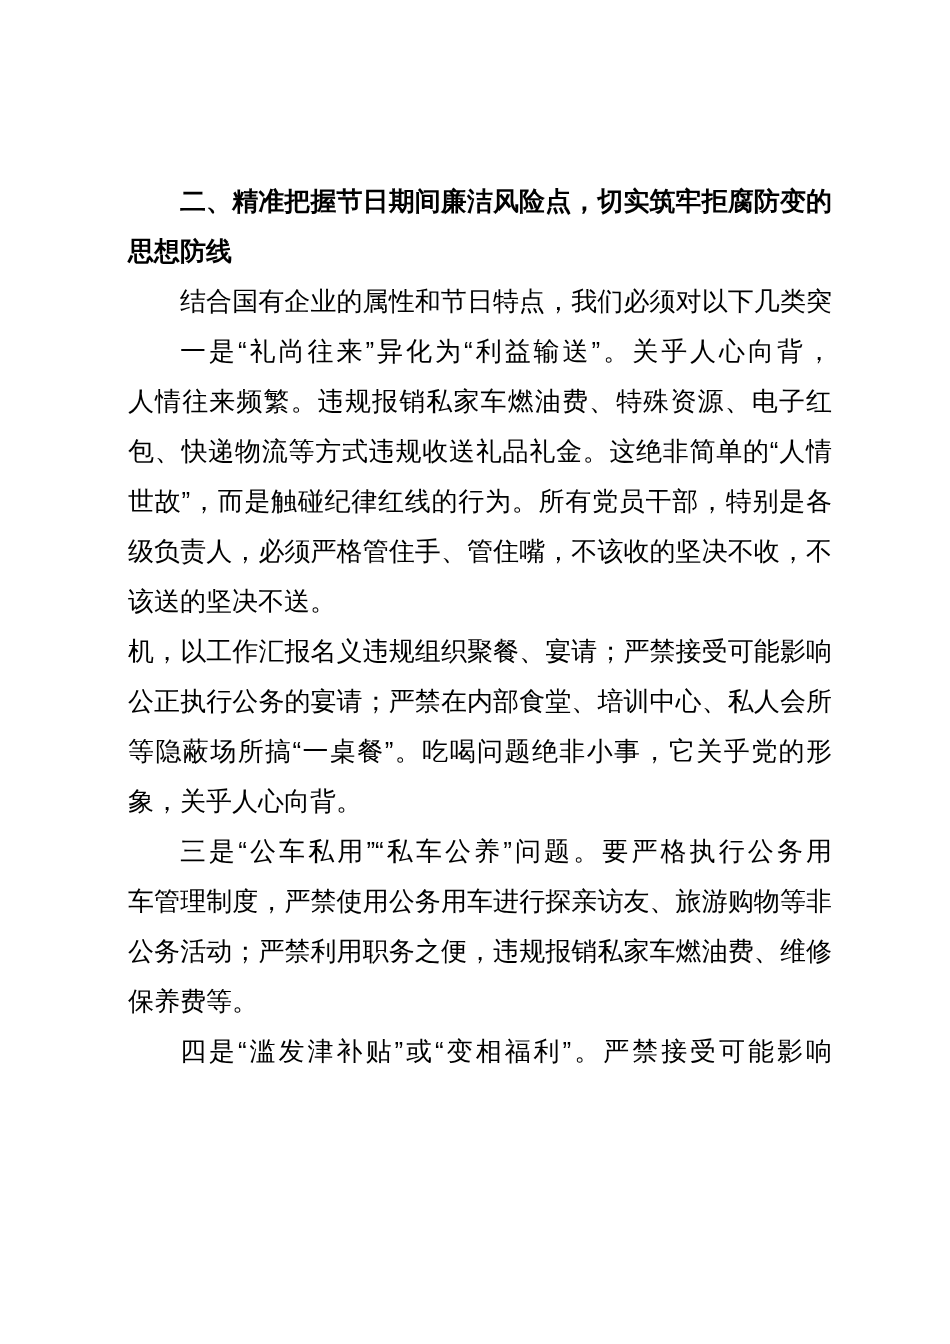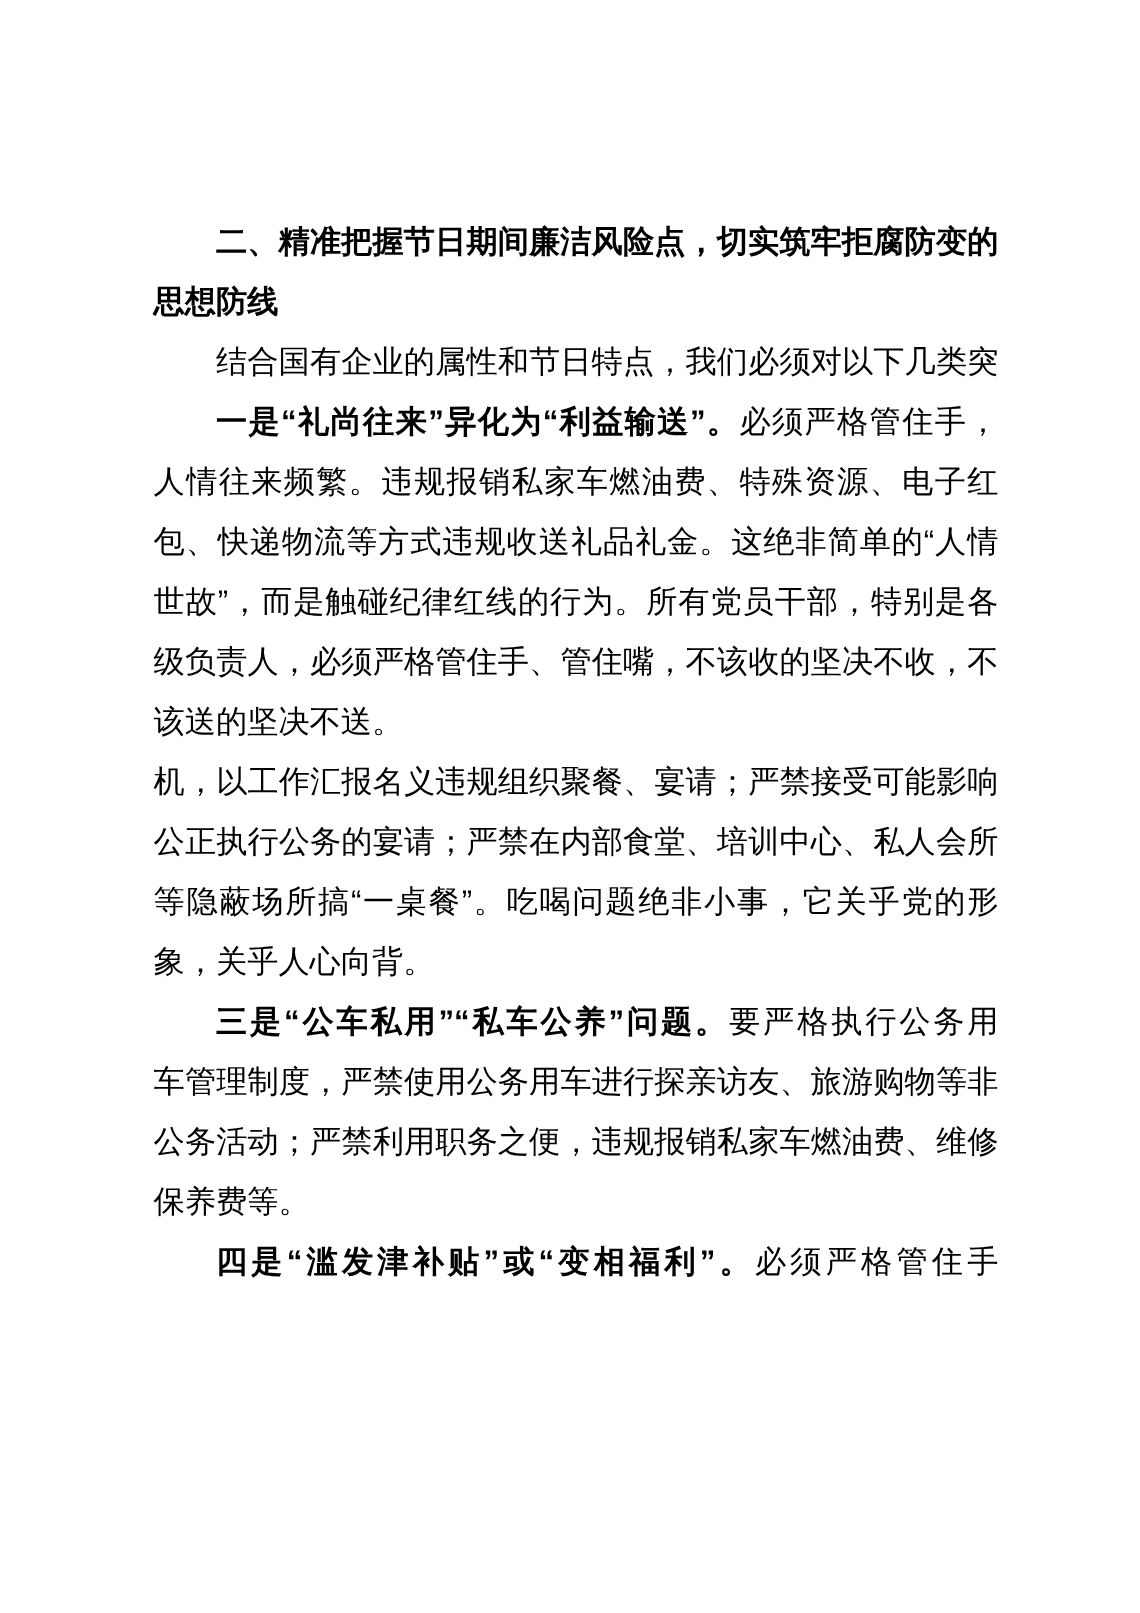--- a/index.html
+++ b/index.html
@@ -41,55 +41,55 @@
     text-align: justify;
     text-align-last: justify;
   }
   .line.indent {
     text-indent: 52px;
   }
   .run {
     font-weight: 400;
   }
   .run.bold {
-    font-weight: 700;
+    font-weight: 400;
   }
   .para.heading .run {
     font-weight: 700;
   }
 </style>
 </head>
 <body>
 
 <div class="page">
   <div class="textblock">
       <div class="para heading">
         <div class="line indent just"><span class="run bold">二、精准把握节日期间廉洁风险点，切实筑牢拒腐防变的</span></div>
         <div class="line"><span class="run bold">思想防线</span></div>
       </div>
       <div class="para body">
         <div class="line indent just"><span class="run">结合国有企业的属性和节日特点，我们必须对以下几类突</span></div>
       </div>
       <div class="para body">
-        <div class="line indent just"><span class="run bold">一是“礼尚往来”异化为“利益输送”。</span><span class="run">必须严格管住手，</span></div>
+        <div class="line indent just"><span class="run bold">一是“礼尚往来”异化为“利益输送”。</span><span class="run">关乎人心向背，</span></div>
         <div class="line just"><span class="run">人情往来频繁。违规报销私家车燃油费、特殊资源、电子红</span></div>
         <div class="line just"><span class="run">包、快递物流等方式违规收送礼品礼金。这绝非简单的“人情</span></div>
         <div class="line just"><span class="run">世故”，而是触碰纪律红线的行为。所有党员干部，特别是各</span></div>
         <div class="line just"><span class="run">级负责人，必须严格管住手、管住嘴，不该收的坚决不收，不</span></div>
         <div class="line"><span class="run">该送的坚决不送。</span></div>
       </div>
       <div class="para body">
         <div class="line just"><span class="run">机，以工作汇报名义违规组织聚餐、宴请；严禁接受可能影响</span></div>
         <div class="line just"><span class="run">公正执行公务的宴请；严禁在内部食堂、培训中心、私人会所</span></div>
         <div class="line just"><span class="run">等隐蔽场所搞“一桌餐”。吃喝问题绝非小事，它关乎党的形</span></div>
         <div class="line"><span class="run">象，关乎人心向背。</span></div>
       </div>
       <div class="para body">
         <div class="line indent just"><span class="run bold">三是“公车私用”“私车公养”问题。</span><span class="run">要严格执行公务用</span></div>
         <div class="line just"><span class="run">车管理制度，严禁使用公务用车进行探亲访友、旅游购物等非</span></div>
         <div class="line just"><span class="run">公务活动；严禁利用职务之便，违规报销私家车燃油费、维修</span></div>
         <div class="line"><span class="run">保养费等。</span></div>
       </div>
       <div class="para body">
-        <div class="line indent just"><span class="run bold">四是“滥发津补贴”或“变相福利”。</span><span class="run">必须严格管住手</span></div>
+        <div class="line indent just"><span class="run bold">四是“滥发津补贴”或“变相福利”。</span><span class="run">严禁接受可能影响</span></div>
       </div>
     </div>
 </div>
 
 </body></html>

